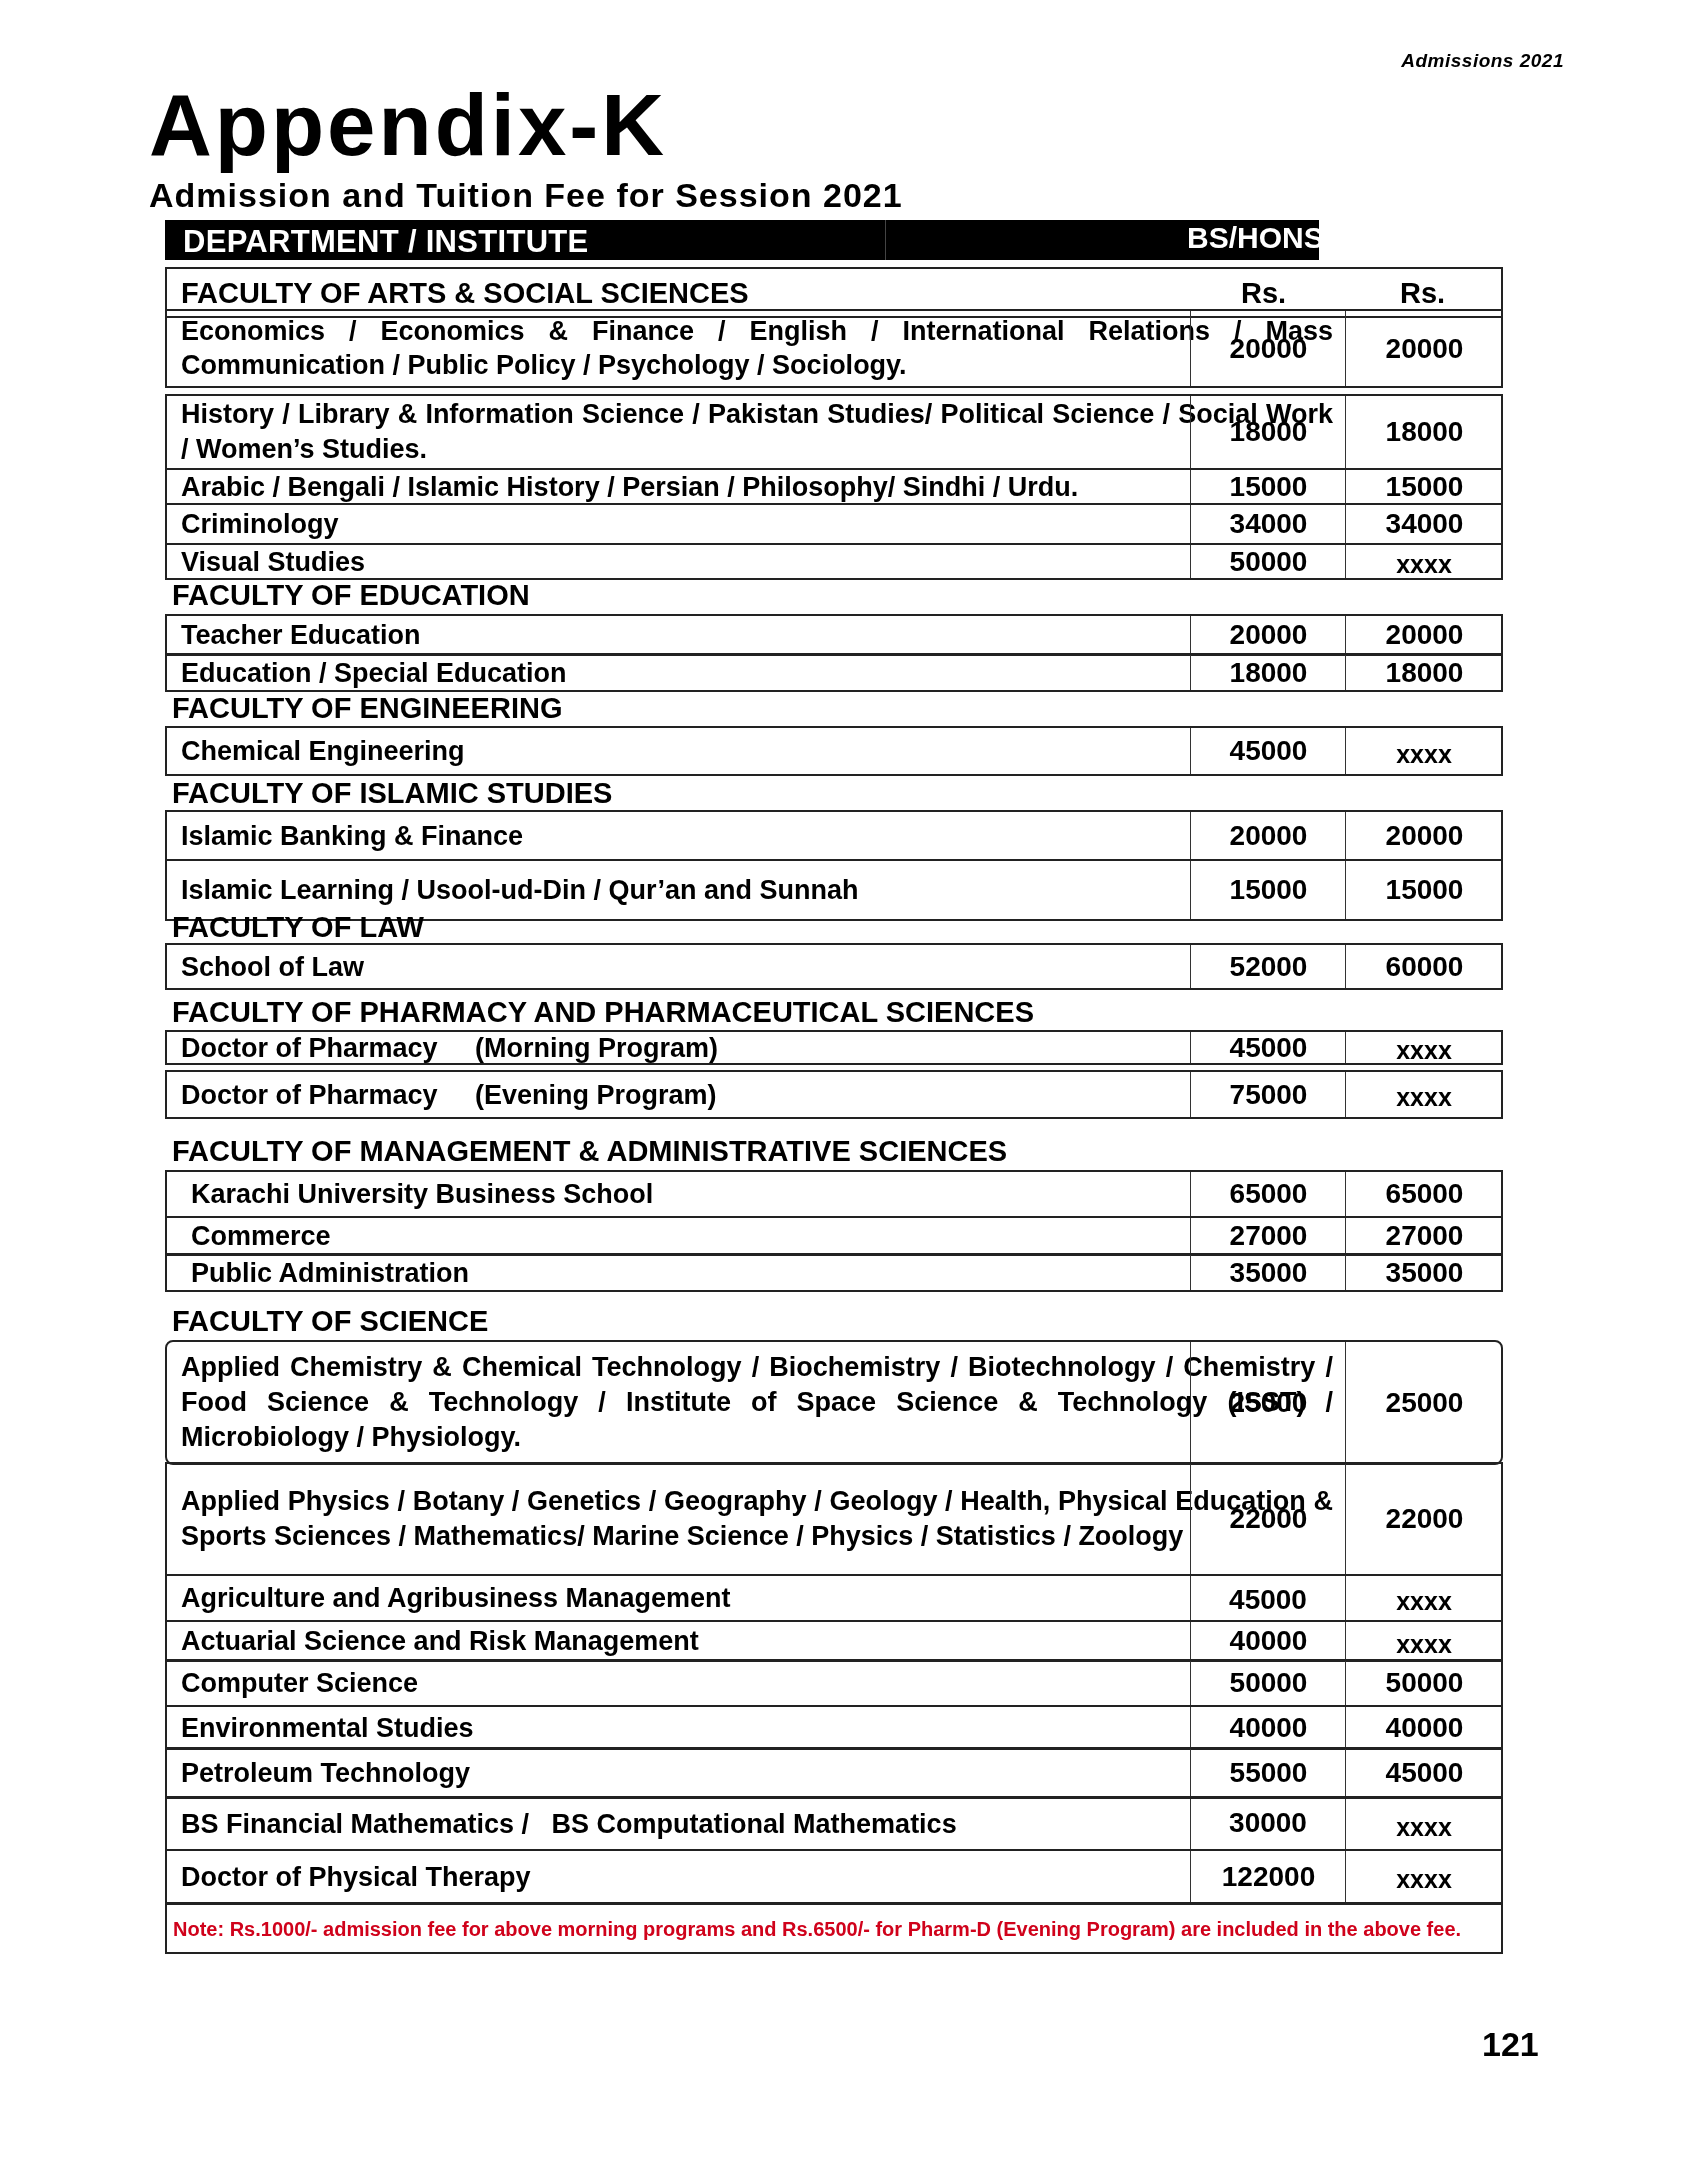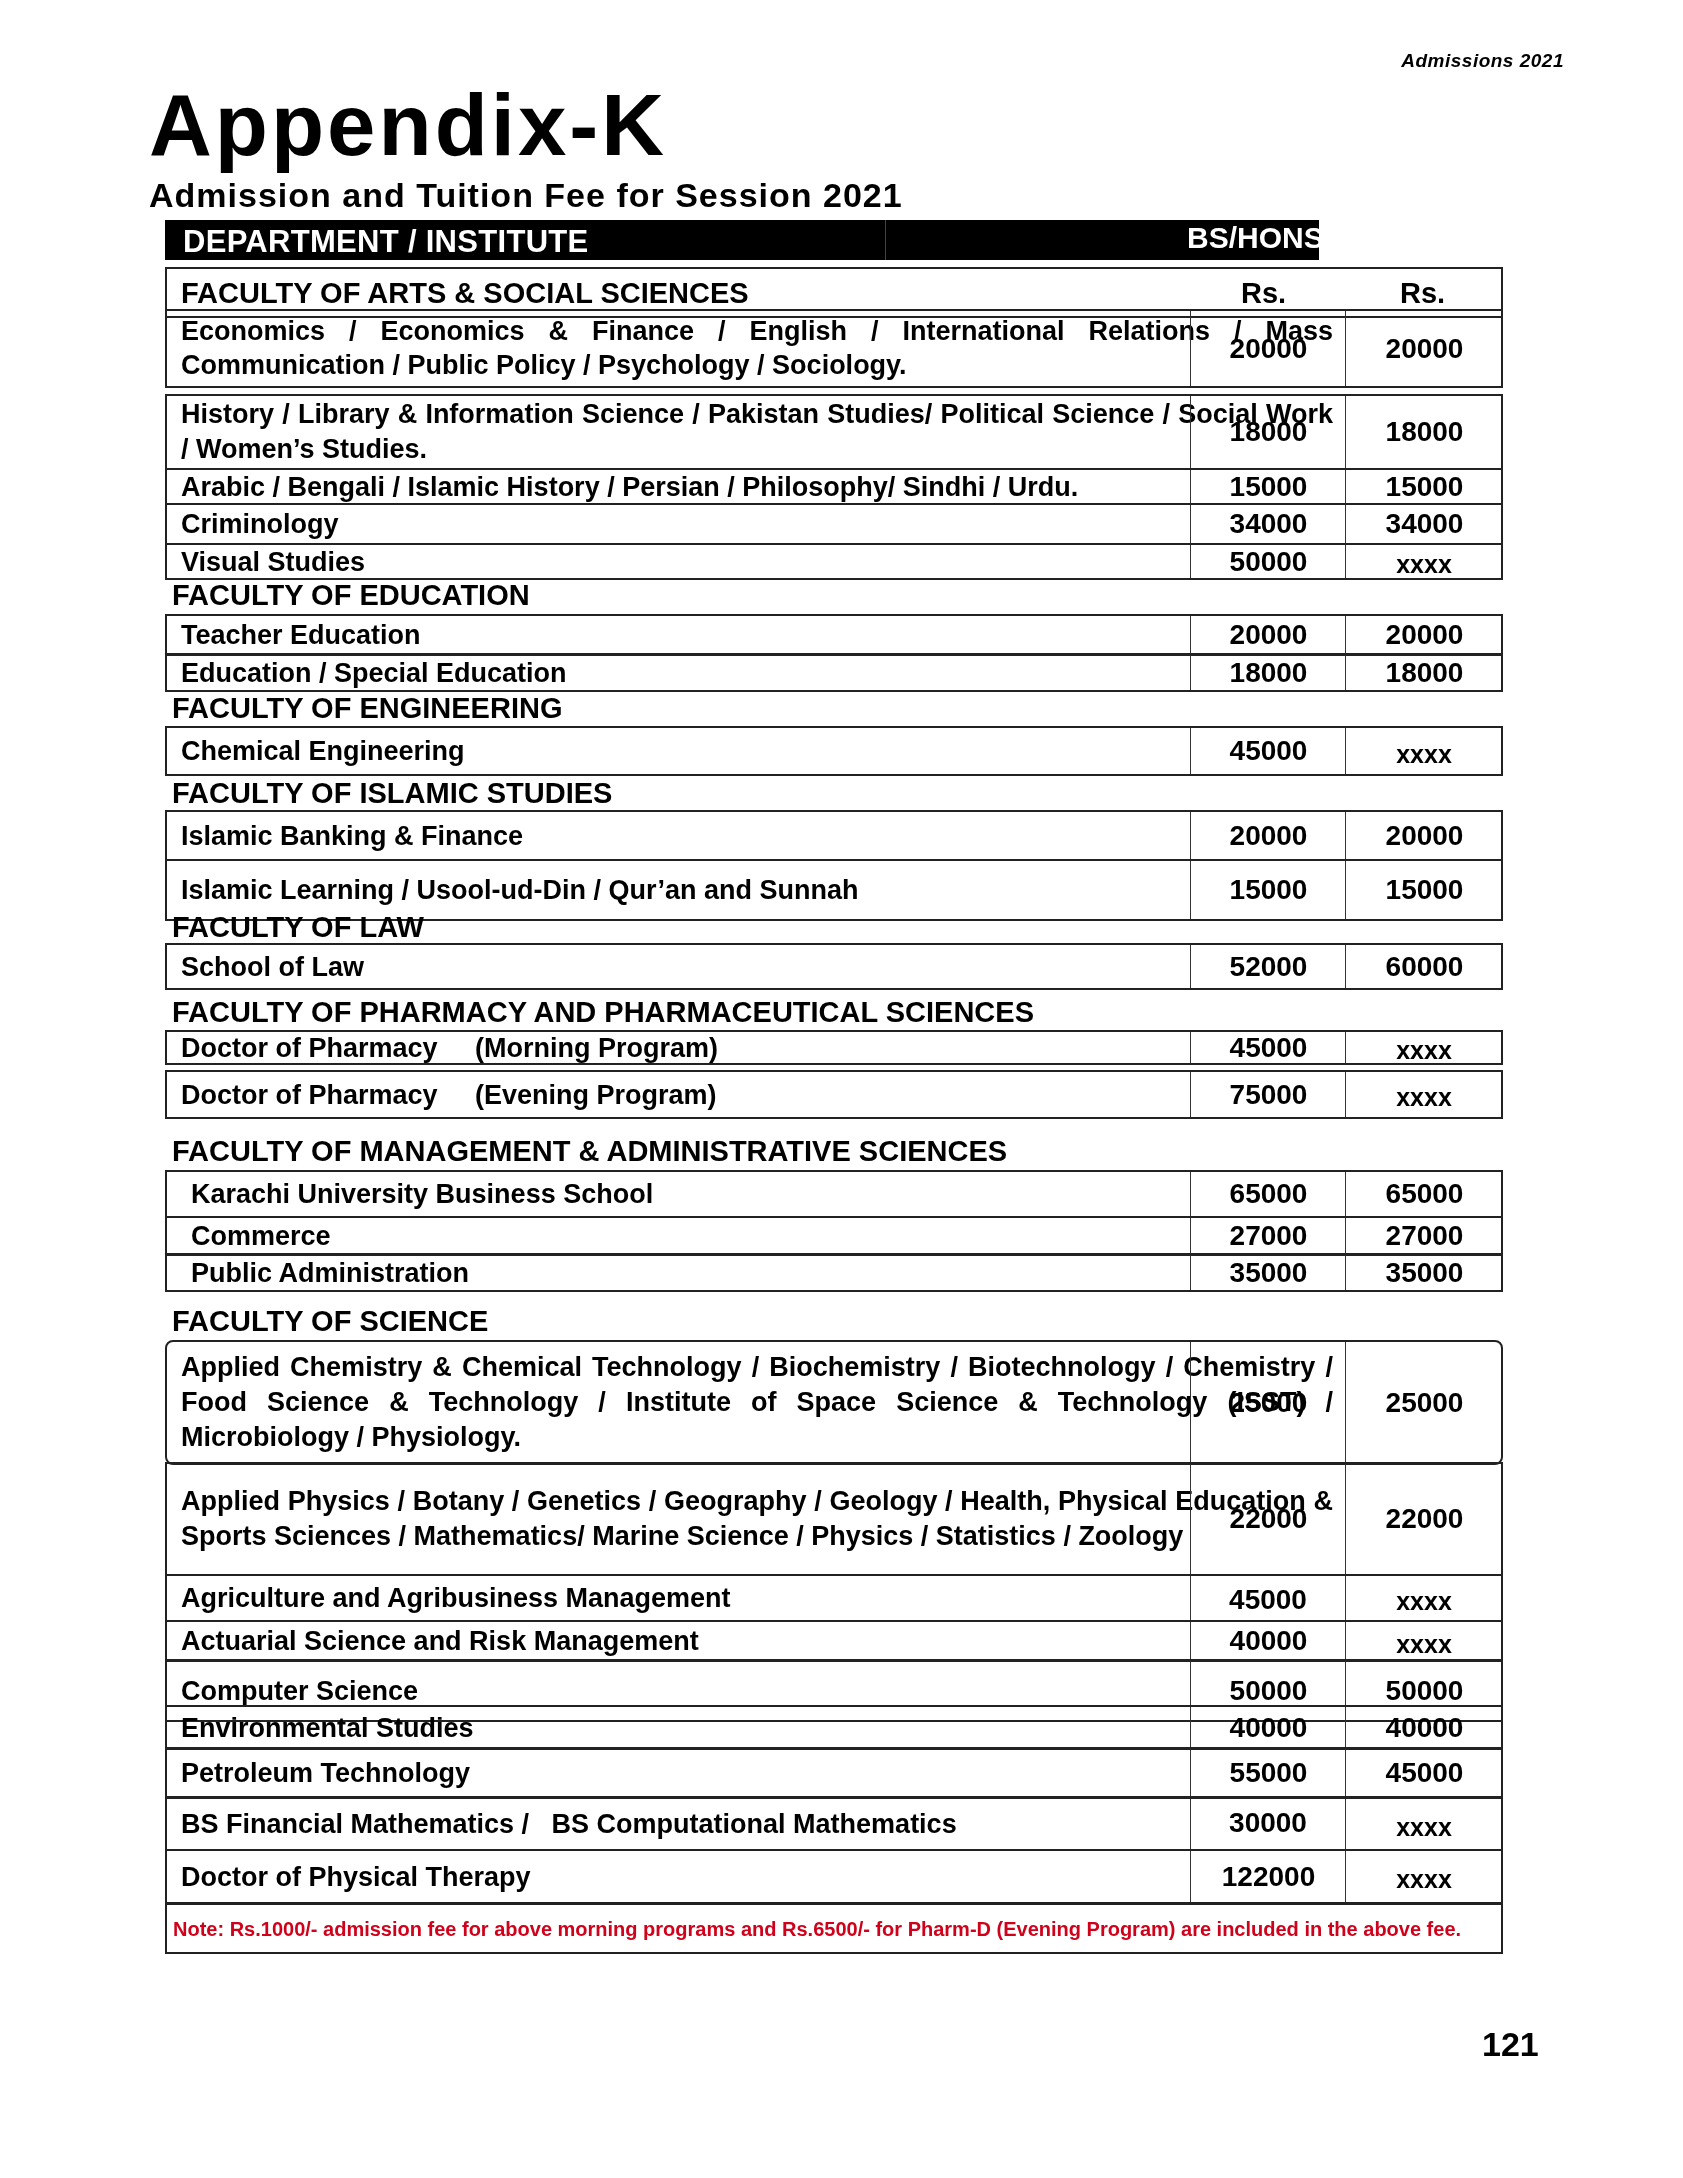--- a/index.html
+++ b/index.html
@@ -167,21 +167,21 @@
 <div class="row" style="top:1574px;height:48px;">
   <span class="dept">Agriculture and Agribusiness Management</span>
   <span class="bs top">45000</span>
   <span class="ms x">xxxx</span>
 </div>
 <div class="row" style="top:1620px;height:42px;">
   <span class="dept">Actuarial Science and Risk Management</span>
   <span class="bs">40000</span>
   <span class="ms x">xxxx</span>
 </div>
-<div class="row" style="top:1659px;height:63px;">
+<div class="row" style="top:1659px;height:48px;">
   <span class="dept">Computer Science</span>
   <span class="bs">50000</span>
   <span class="ms">50000</span>
 </div>
 <div class="row" style="top:1705px;height:45px;">
   <span class="dept">Environmental Studies</span>
   <span class="bs">40000</span>
   <span class="ms">40000</span>
 </div>
 <div class="row" style="top:1747px;height:51px;">

